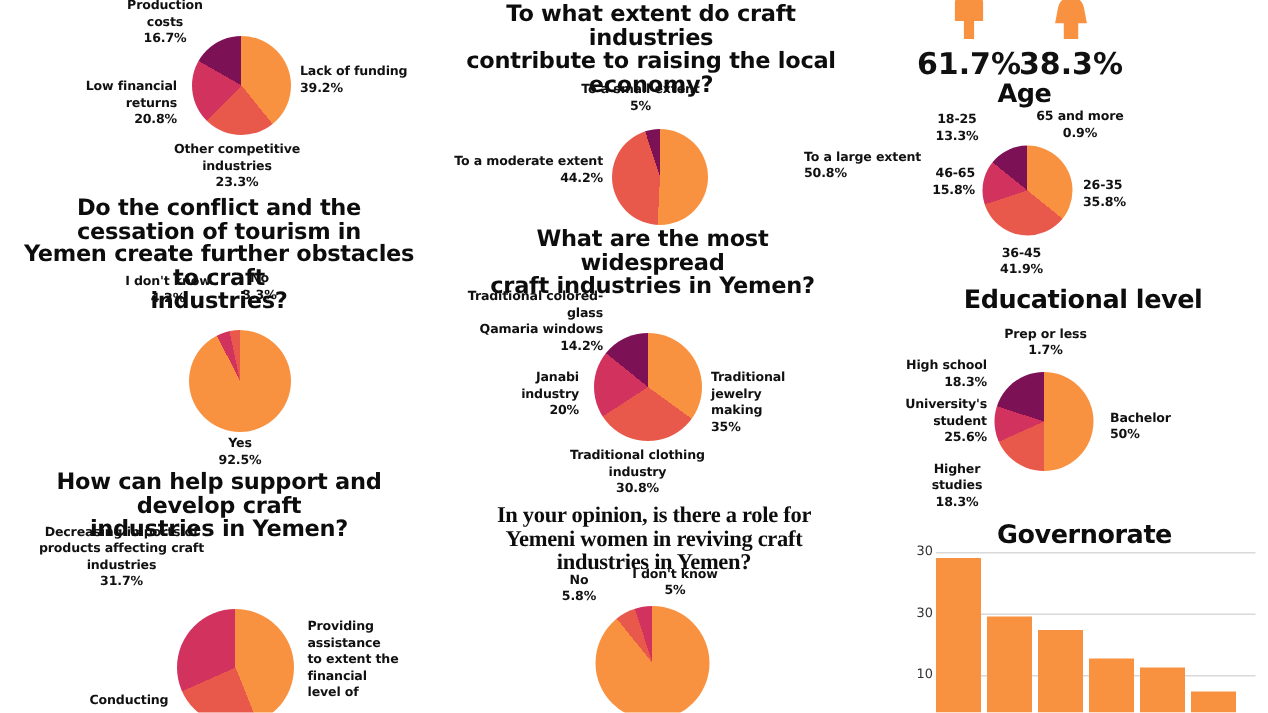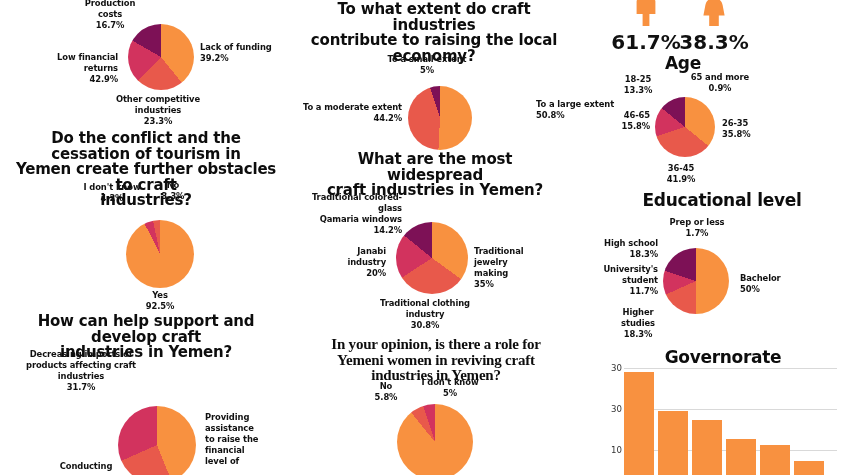--- a/index.html
+++ b/index.html
@@ -49,21 +49,21 @@
 
   <div class="abs lbl" style="left:70px;top:-2px;width:80px;">Production
 costs
 16.7%</div>
 
   <div class="abs lbl right" style="left:200px;top:42px;width:100px;">Lack of funding
 39.2%</div>
 
   <div class="abs lbl left" style="left:22px;top:52px;width:96px;">Low financial
 returns
-42.9%</div>
+20.8%</div>
 
   <div class="abs lbl" style="left:96px;top:94px;width:124px;">Other competitive
 industries
 23.3%</div>
 
   <div class="abs qtitle" style="left:12px;top:131px;width:268px;">Do the conflict and the cessation of tourism in
 Yemen create further obstacles to craft
 industries?</div>
 
   <div class="abs pie" style="left:126px;top:220px;width:68px;height:68px;
@@ -90,21 +90,21 @@
          #E8594B 158deg 246deg,
          #D2335E 246deg 360deg);"></div>
 
   <div class="abs lbl" style="left:12px;top:349px;width:138px;">Decreasing imports of
 products affecting craft
 industries
 31.7%</div>
 
   <div class="abs lbl right" style="left:205px;top:412px;width:76px;">Providing
 assistance
-to raise the
+to extent the
 financial
 level of</div>
 
   <div class="abs lbl" style="left:48px;top:461px;width:76px;">Conducting</div>
 
   <div class="abs qtitle" style="left:300px;top:2px;width:268px;">To what extent do craft industries
 contribute to raising the local economy?</div>
 
   <div class="abs pie" style="left:408px;top:86px;width:64px;height:64px;
        background:conic-gradient(from 0deg,
@@ -218,21 +218,21 @@
          #7D1156 353.9deg 360deg);"></div>
 
   <div class="abs lbl" style="left:658px;top:217px;width:78px;">Prep or less
 1.7%</div>
 
   <div class="abs lbl left" style="left:596px;top:238px;width:62px;">High school
 18.3%</div>
 
   <div class="abs lbl left" style="left:588px;top:264px;width:70px;">University's
 student
-11.7%</div>
+25.6%</div>
 
   <div class="abs lbl" style="left:609px;top:307px;width:58px;">Higher
 studies
 18.3%</div>
 
   <div class="abs lbl right" style="left:740px;top:273px;width:60px;">Bachelor
 50%</div>
 
   <div class="abs sectitle" style="left:600px;top:347px;width:246px;">Governorate</div>
 

